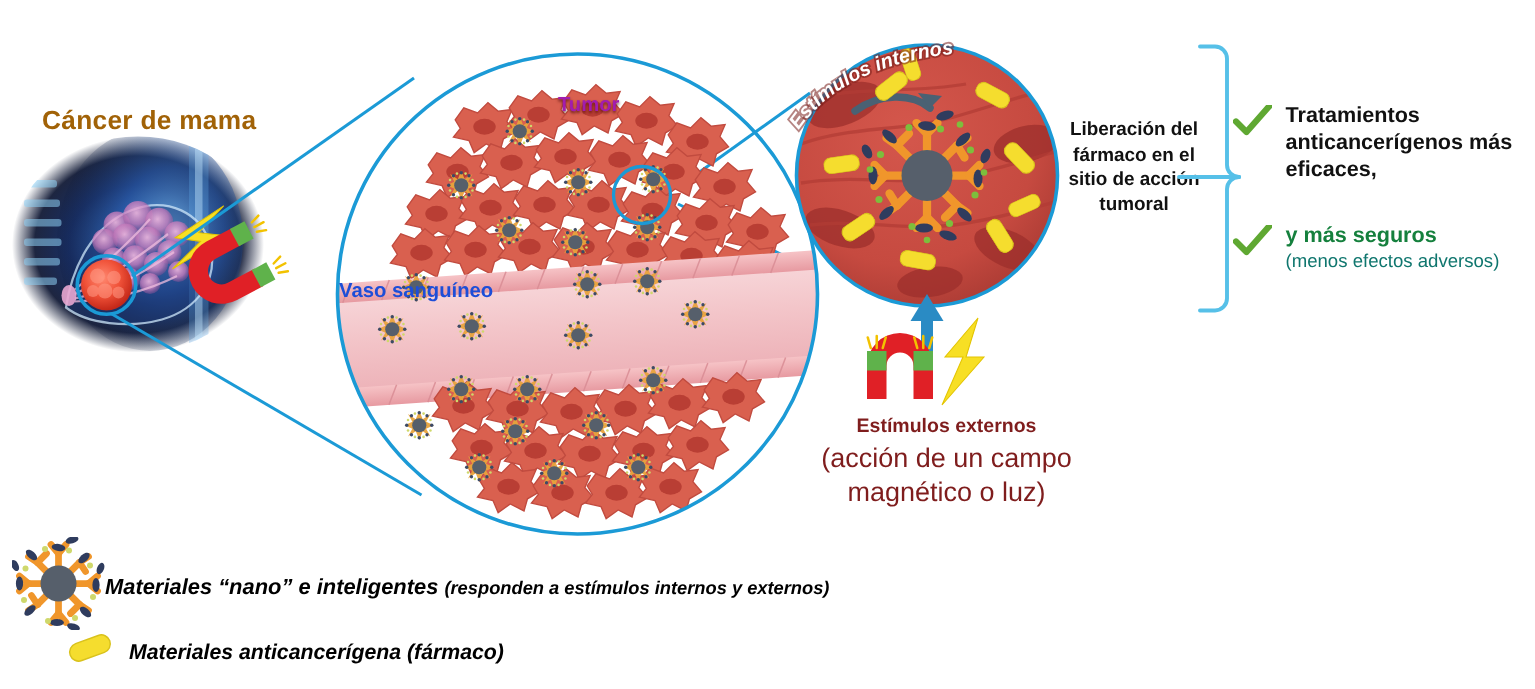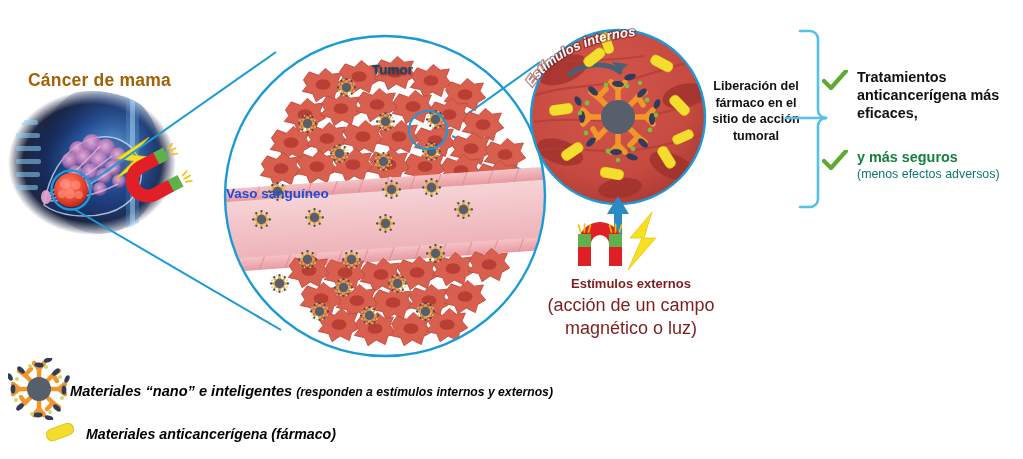--- a/index.html
+++ b/index.html
@@ -9,21 +9,21 @@
   }
   .stage{position:absolute;inset:0;}
   .abs{position:absolute;}
 
   
   .title-cancer{
     left:28px;top:70px;font-size:17.5px;font-weight:bold;color:#a16207;
     letter-spacing:.2px;white-space:nowrap;
   }
   .lbl-tumor{
-    left:372px;top:62px;font-size:13.5px;font-weight:bold;color:#0c4a6e;
+    left:372px;top:62px;font-size:13.5px;font-weight:bold;color:#a21caf;
     text-shadow:0 1px 2px rgba(90,20,15,.85);white-space:nowrap;z-index:24;
   }
   .lbl-vaso{
     left:226px;top:186px;font-size:13.5px;font-weight:bold;color:#1d4ed8;
     white-space:nowrap;z-index:24;
   }
   .lbl-internos{
     left:527px;top:33px;width:130px;height:60px;z-index:34;pointer-events:none;
   }
   .lbl-internos svg{overflow:visible;}
@@ -538,21 +538,21 @@
       </g>
     </svg>
   </div>
 
   <div class="benefit b1">
     <span class="chk">
       <svg width="26" height="22" viewBox="0 0 26 22">
         <path d="M2,11 L9,18 L24,1" fill="none" stroke="#5FA832" stroke-width="4.2" stroke-linecap="round" stroke-linejoin="round"></path>
       </svg>
     </span>
-    <span class="btxt">Tratamientos anticancerígena más eficaces,</span>
+    <span class="btxt">Tratamientos anticancerígenos más eficaces,</span>
   </div>
 
   <div class="benefit b2">
     <span class="chk">
       <svg width="26" height="22" viewBox="0 0 26 22">
         <path d="M2,11 L9,18 L24,1" fill="none" stroke="#5FA832" stroke-width="4.2" stroke-linecap="round" stroke-linejoin="round"></path>
       </svg>
     </span>
     <span class="btxt">
       <span class="m">y más seguros</span>

